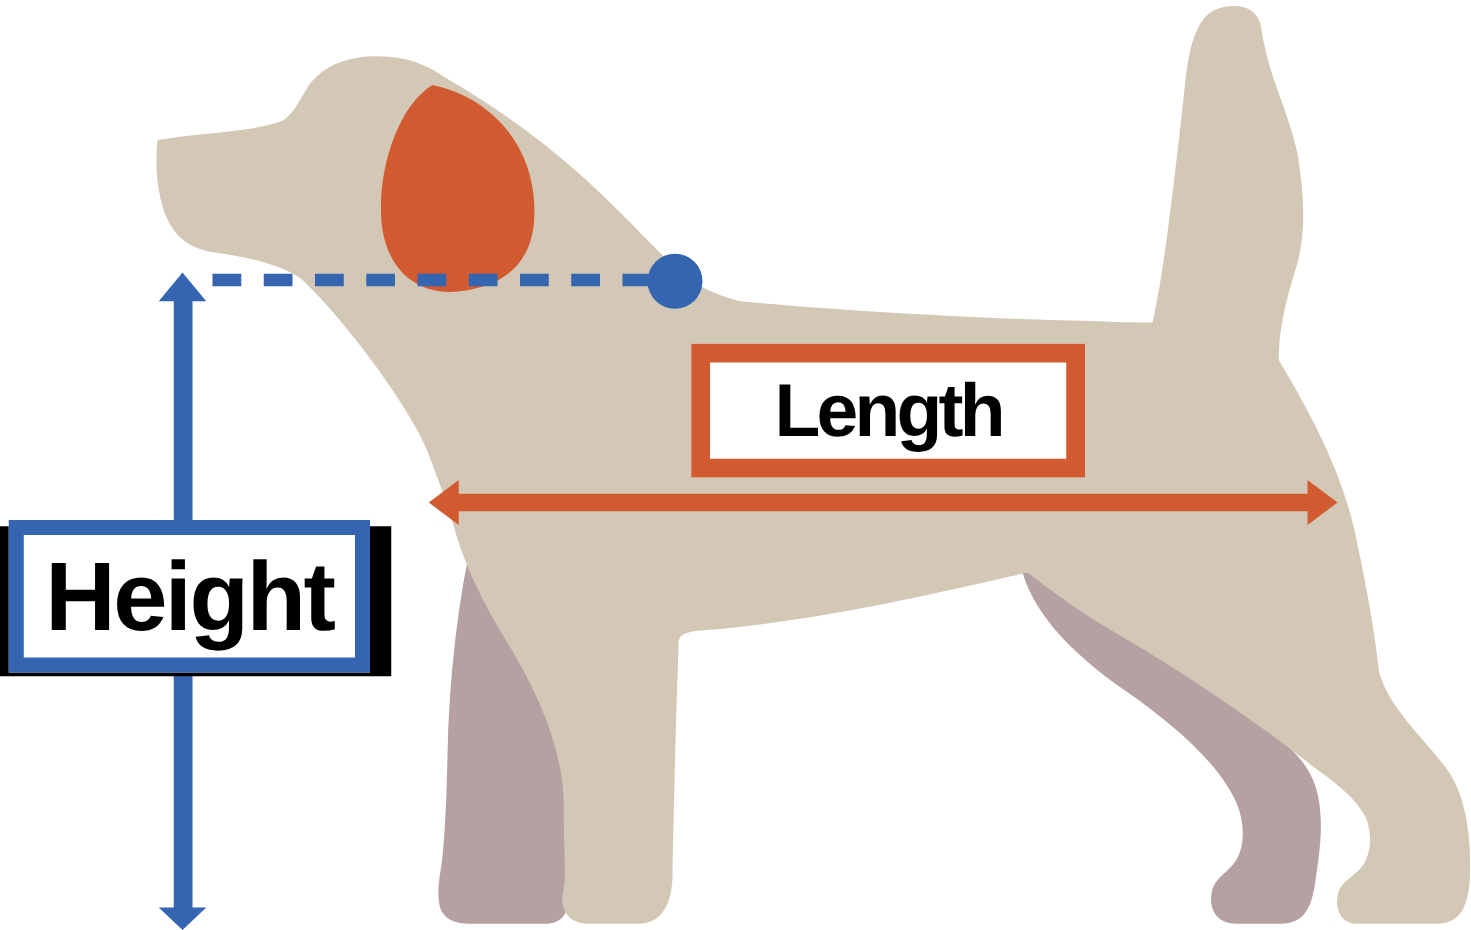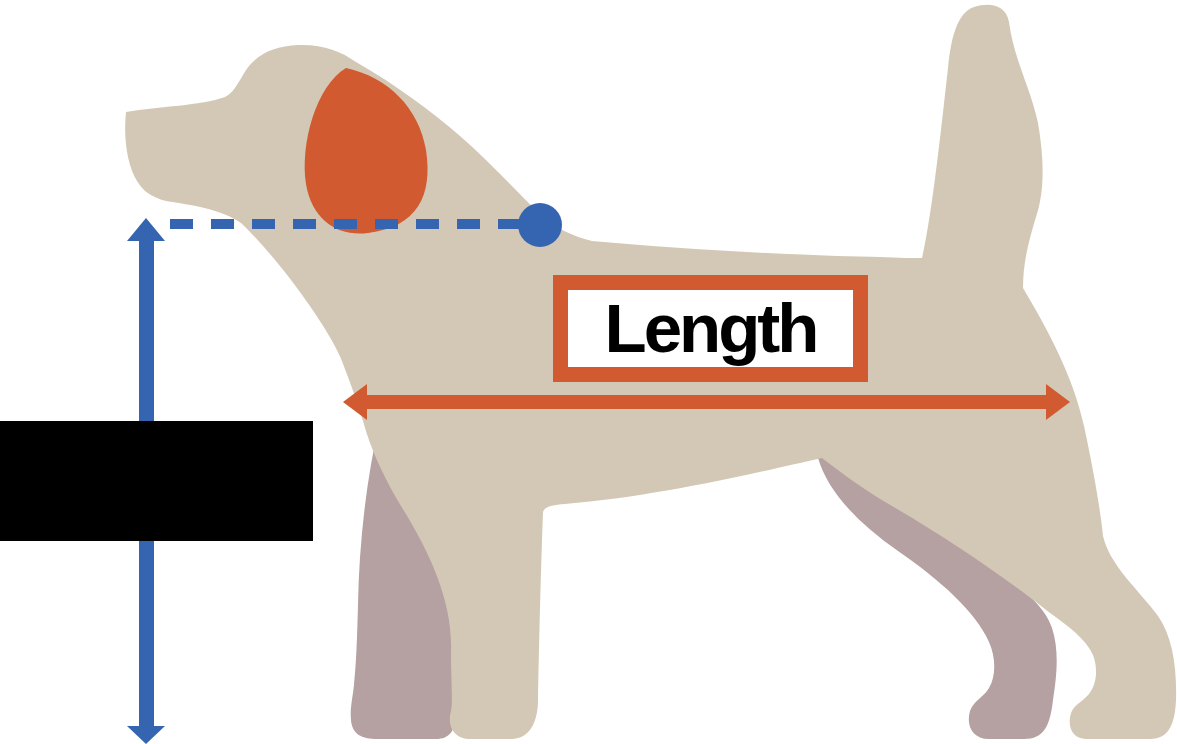--- a/index.html
+++ b/index.html
@@ -64,21 +64,21 @@
     border: 12px solid var(--blue);
     font-size: 78px;
     letter-spacing: -2px;
   }
   .length-box {
     left: 553px;
     top: 275px;
     width: 315px;
     height: 107px;
     border: 15px solid var(--orange);
-    font-size: 69px;
+    font-size: 60px;
     letter-spacing: -3px;
   }
 </style>
 </head>
 <body>
 
 <div class="stage">
 
   <svg width="1177" height="744" viewBox="0 0 1177 744">
 
@@ -147,18 +147,21 @@
     </g>
 
     <g>
       <rect class="orange-fill" x="363" y="395" width="686" height="14"></rect>
       <polygon class="orange-fill" points="343,402 367,384 367,420"></polygon>
       <polygon class="orange-fill" points="1070,402 1046,384 1046,420"></polygon>
     </g>
   </svg>
 
   <div class="label-shadow"></div>
+  <div class="label-box height-box">
+    <span>Height</span>
+  </div>
 
   <div class="label-box length-box">
     <span>Length</span>
   </div>
 
 </div>
 
 </body></html>

